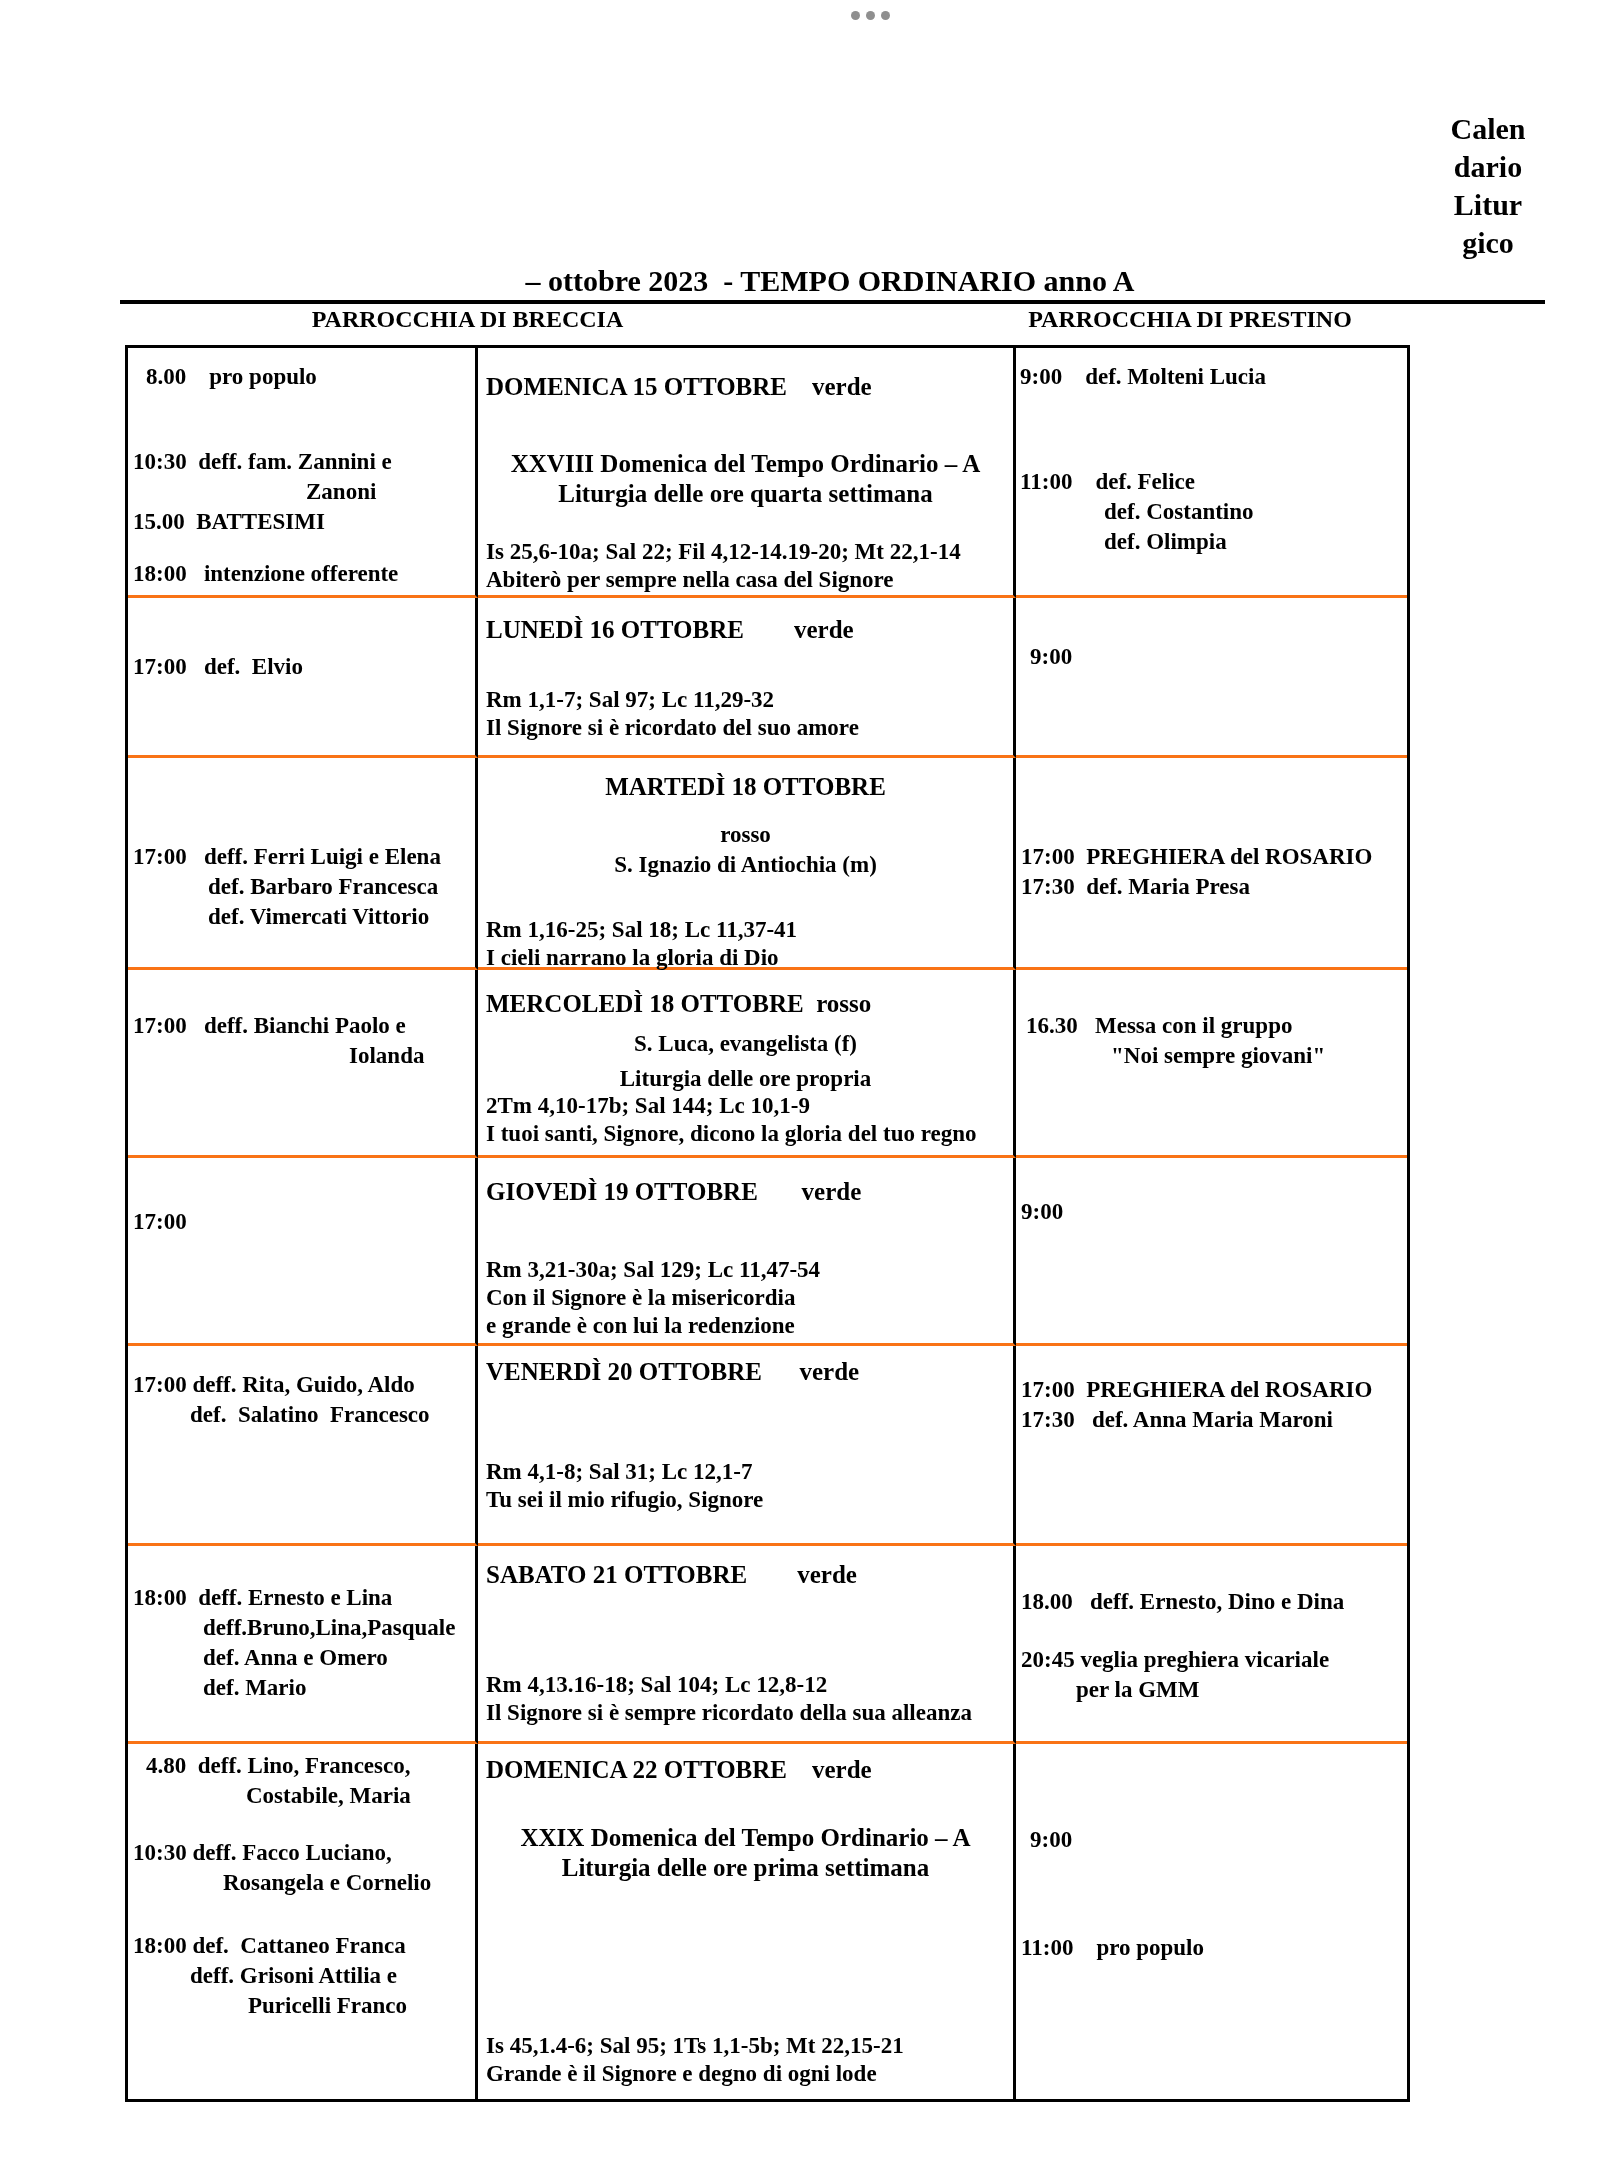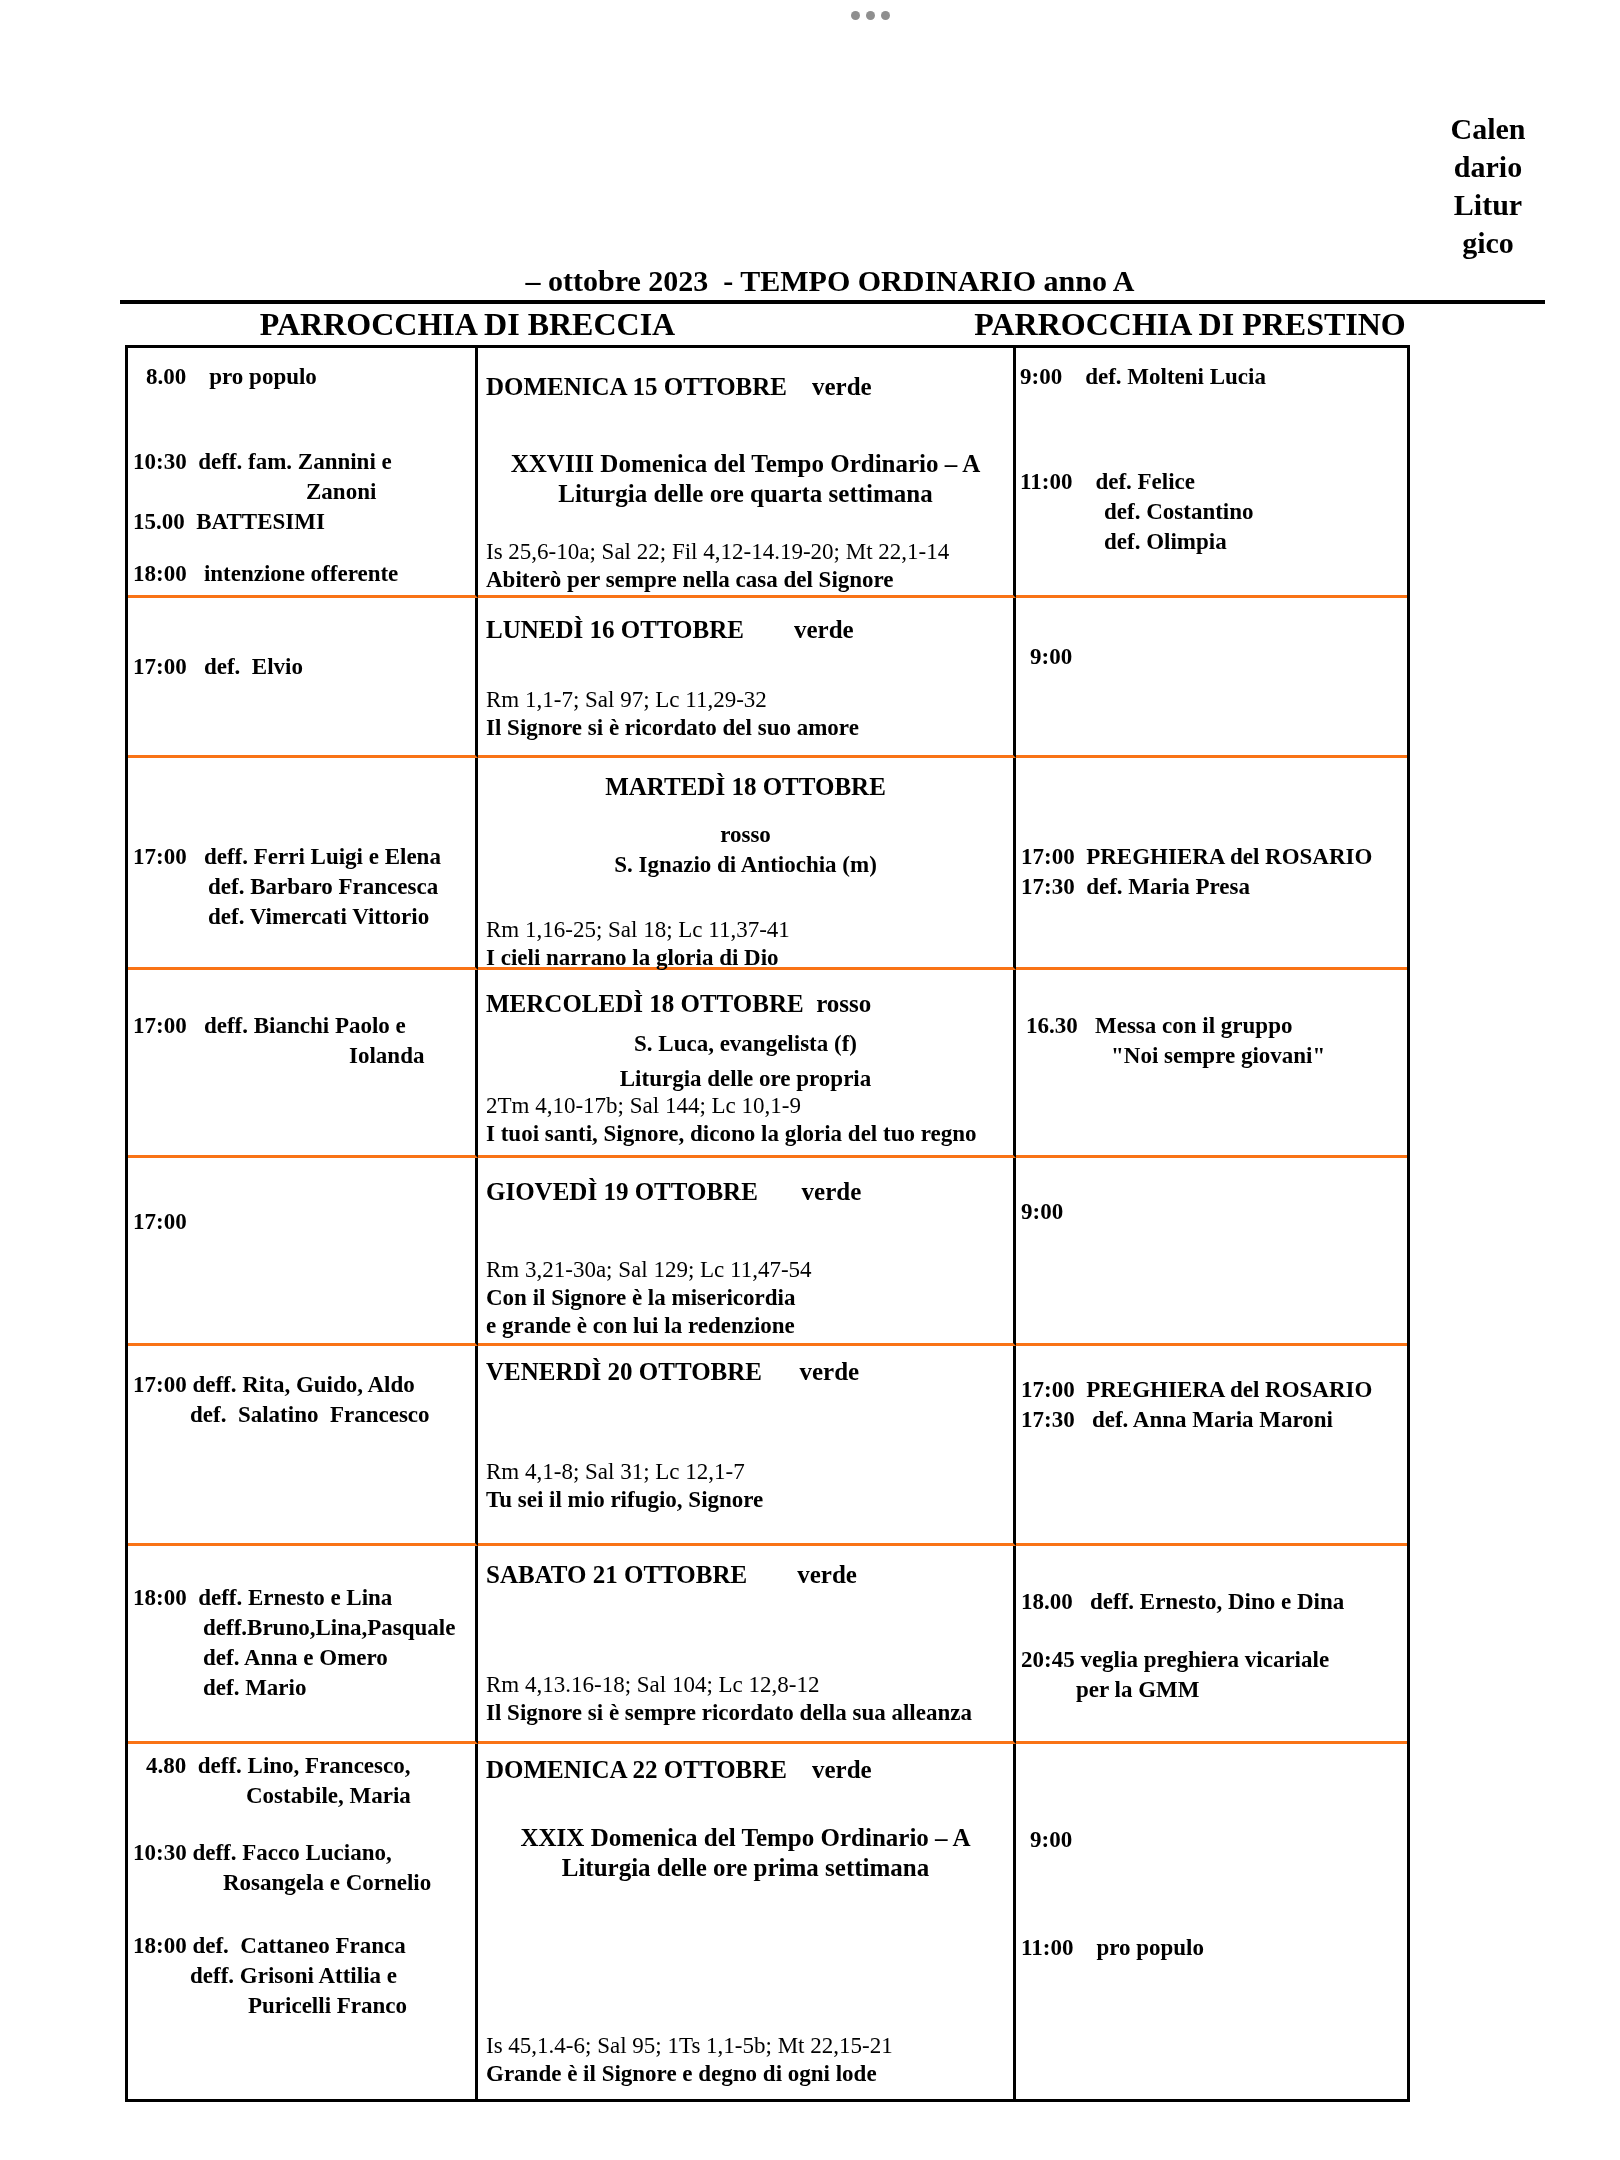--- a/index.html
+++ b/index.html
@@ -5,33 +5,33 @@
   html,body{margin:0;padding:0;background:#ffffff;}
   body{width:1620px;height:2160px;position:relative;overflow:hidden;
        font-family:"Liberation Serif","DejaVu Serif",serif;color:#000;}
   .dots{position:absolute;top:11px;left:851px;display:flex;gap:6px;cursor:pointer;}
   .dots i{width:9px;height:9px;border-radius:50%;background:#8f8f8f;display:block;}
   .side-title{position:absolute;left:1442px;top:110px;width:92px;text-align:center;
        font-weight:bold;font-size:30px;line-height:38px;}
   .main-title{position:absolute;left:40px;right:0;top:264px;text-align:center;
        font-weight:bold;font-size:30px;white-space:pre;}
   .rule{position:absolute;left:120px;top:300px;width:1425px;height:4px;background:#000;}
-  .colhead{position:absolute;top:306px;font-weight:bold;font-size:32px;text-align:center;white-space:pre;}
+  .colhead{position:absolute;top:306px;font-weight:bold;font-size:24px;text-align:center;white-space:pre;}
   .colhead.breccia{left:125px;width:685px;}
   .colhead.prestino{left:830px;width:720px;}
   .tbl{position:absolute;left:125px;top:345px;width:1285px;height:1757px;
        border:3px solid #000;box-sizing:border-box;display:grid;
        grid-template-columns:350px 538px 391px;
        grid-template-rows:250px 160px 212px 188px 188px 200px 198px 355px;}
   .cell{position:relative;}
   .br{border-right:3px solid #000;}
   .bb{border-bottom:3px solid #f97316;}
   .ln{position:absolute;white-space:pre;font-weight:bold;font-size:23px;line-height:27px;}
   .hd{font-size:25px;}
-  .rg{font-weight:normal;}
+  .rg{font-weight:bold;}
   .c{left:0 !important;right:0;text-align:center;}
 </style>
 </head>
 <body>
 
 <div class="dots">
     <i></i>
     <i></i>
     <i></i>
   </div>

